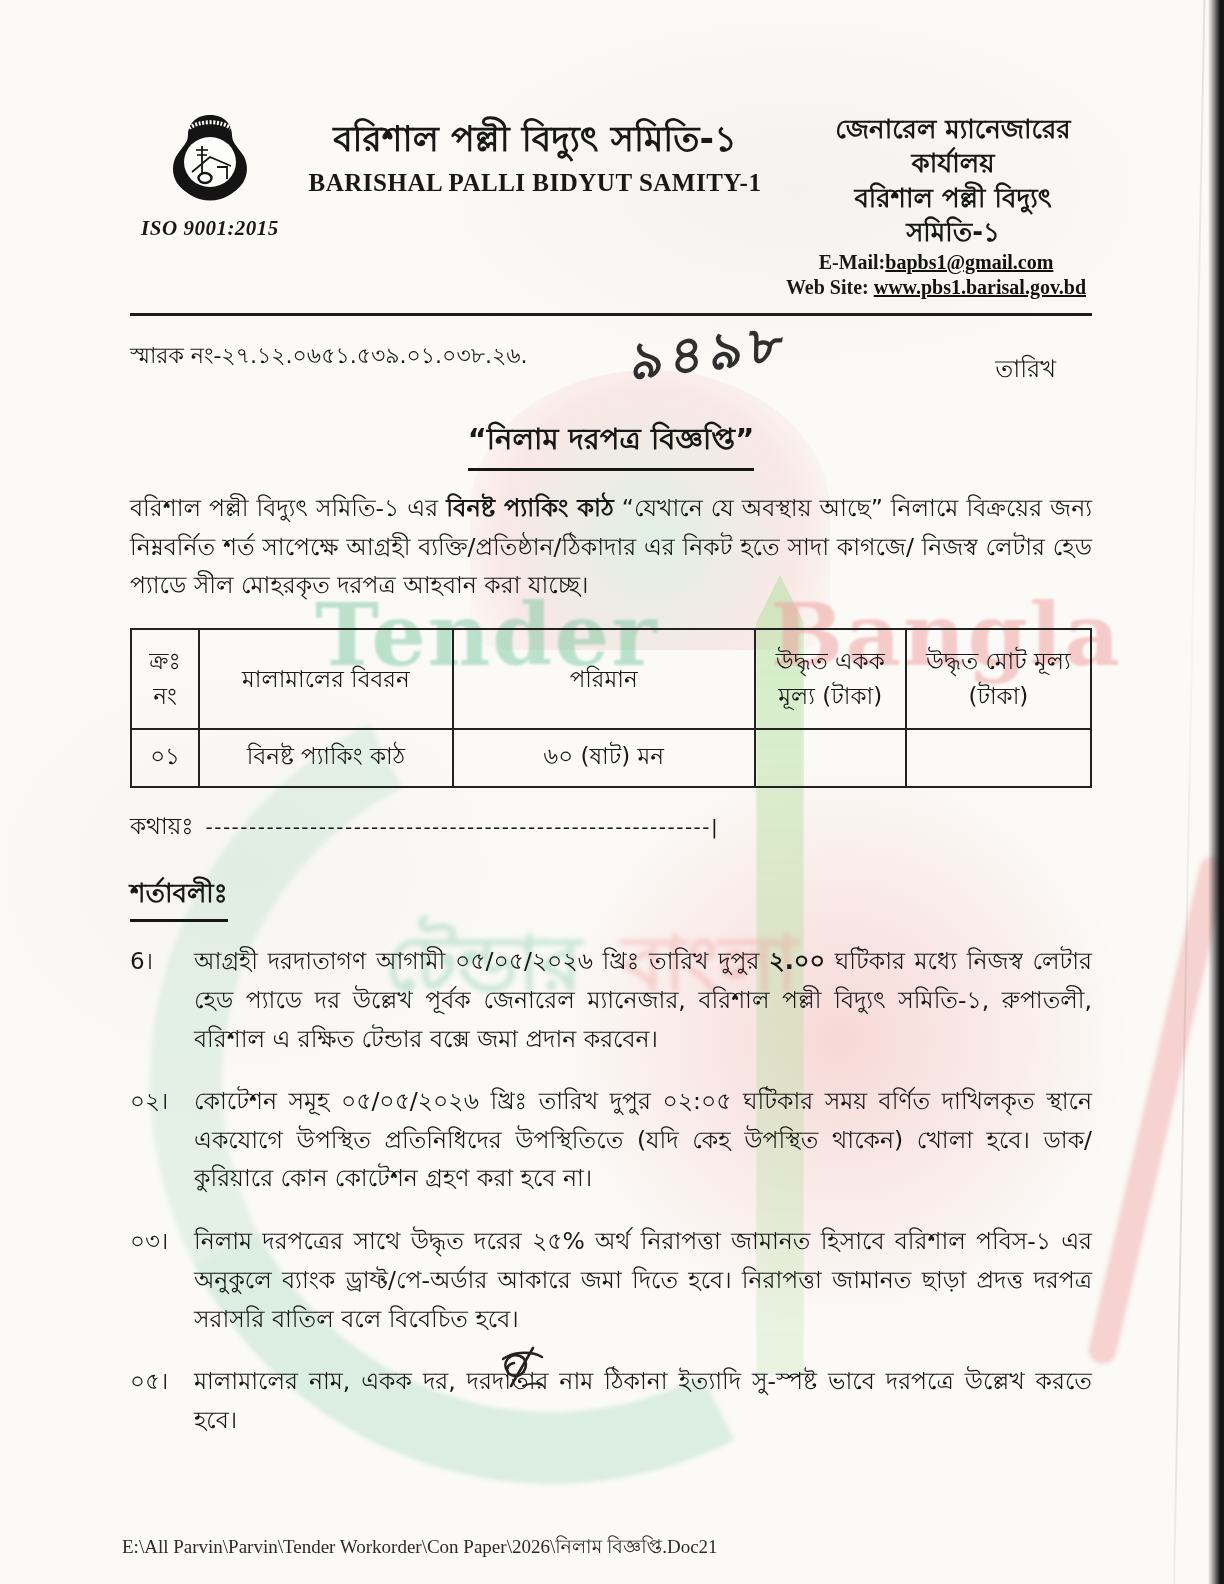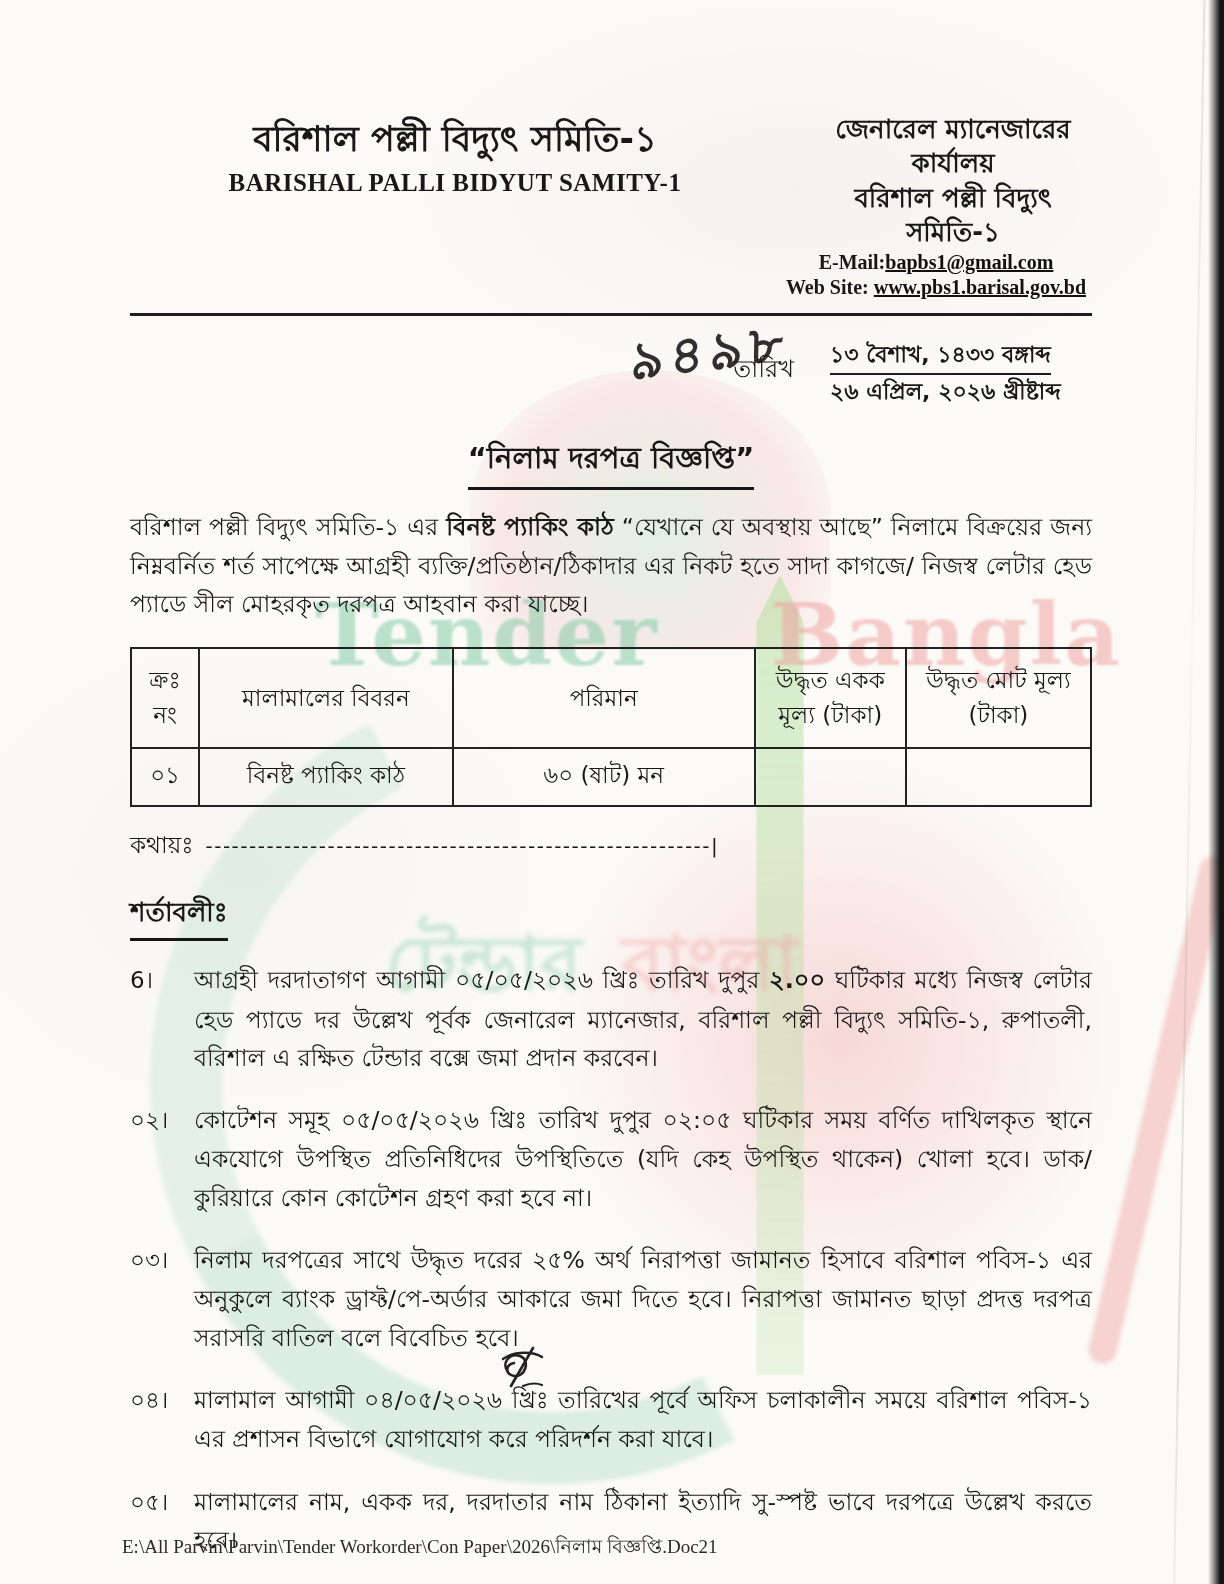--- a/index.html
+++ b/index.html
@@ -110,42 +110,56 @@
     </div>
     <div class="wm-bn">
       <span class="wm-green">টেন্ডার</span>
       <span class="wm-red">বাংলা</span>
     </div>
   </div>
 
   <div class="content">
 
     <div class="header-row">
+      <div class="logo-col">
+        <span>
+          <svg width="102" height="96" viewBox="0 0 102 96">
+            <path d="M51 3 C36 3 29 13 29 23 C29 31 23 35 18 43 C11 54 13 70 26 79 C39 88 63 88 76 79 C89 70 91 54 84 43 C79 35 73 31 73 23 C73 13 66 3 51 3 Z" fill="#141414"></path>
+            <ellipse cx="51" cy="50" rx="26" ry="25" fill="#fdfdfb"></ellipse>
+            <path d="M33 60 L51 45 L72 54" stroke="#141414" stroke-width="1.8" fill="none"></path>
+            <line x1="43" y1="34" x2="43" y2="62" stroke="#141414" stroke-width="1.8"></line>
+            <line x1="37" y1="38" x2="49" y2="38" stroke="#141414" stroke-width="1.6"></line>
+            <line x1="38" y1="43" x2="48" y2="43" stroke="#141414" stroke-width="1.6"></line>
+            <ellipse cx="46" cy="66" rx="6.5" ry="5" fill="none" stroke="#141414" stroke-width="2.4"></ellipse>
+            <path d="M58 55 h10 v12" stroke="#141414" stroke-width="1.8" fill="none"></path>
+            <path d="M24 62 A30 28 0 0 0 78 62 L83 70 A36 34 0 0 1 19 70 Z" fill="#141414"></path>
+            <path d="M30 16 A26 14 0 0 1 72 16" stroke="#fdfdfb" stroke-width="4" fill="none" stroke-dasharray="2 1.6"></path>
+          </svg>
+        </span>
+        <div class="logo-caption">ISO 9001:2015</div>
+      </div>
       <div class="center-col">
         <div class="org-bn">বরিশাল পল্লী বিদ্যুৎ সমিতি-১</div>
         <div class="org-en">BARISHAL PALLI BIDYUT SAMITY-1</div>
       </div>
       <div class="right-col">
         <div class="office-line">জেনারেল ম্যানেজারের কার্যালয়</div>
         <div class="office-line">বরিশাল পল্লী বিদ্যুৎ সমিতি-১</div>
         <div class="contact-line"><span>E-Mail:</span><a href="#">bapbs1@gmail.com</a></div>
         <div class="contact-line"><span>Web Site:</span> <a href="#">www.pbs1.barisal.gov.bd</a></div>
       </div>
     </div>
 
     <hr class="hr">
 
     <div class="memo-row">
+      <div class="memo-text">স্মারক নং-২৭.১২.০৬৫১.৫৩৯.০১.০৩৮.২৬.</div>
       <div class="hand-num">৯৪৯৮</div>
       <div class="memo-spacer"></div>
       <div class="date-label">তারিখ</div>
-      <div class="date-block">
-        <span class="date-bn">১৩ বৈশাখ, ১৪৩৩ বঙ্গাব্দ</span><br>
-        <span>২৬ এপ্রিল, ২০২৬ খ্রীষ্টাব্দ</span>
-      </div>
     </div>
 
     <div class="title-row">
       <span class="title">“নিলাম দরপত্র বিজ্ঞপ্তি”</span>
     </div>
 
     <p class="intro"><span>বরিশাল পল্লী বিদ্যুৎ সমিতি-১ এর </span><b>বিনষ্ট প্যাকিং কাঠ</b><span> “যেখানে যে অবস্থায় আছে” নিলামে বিক্রয়ের জন্য নিম্নবর্নিত শর্ত সাপেক্ষে আগ্রহী ব্যক্তি/প্রতিষ্ঠান/ঠিকাদার এর নিকট হতে সাদা কাগজে/ নিজস্ব লেটার হেড প্যাডে সীল মোহরকৃত দরপত্র আহবান করা যাচ্ছে।</span></p>
 
     <table class="goods">
       <thead>
@@ -182,24 +196,20 @@
       </div>
       <div class="term">
         <div class="term-num">০২।</div>
         <div class="term-text"><span>কোটেশন সমূহ ০৫/০৫/২০২৬ খ্রিঃ তারিখ দুপুর ০২:০৫ ঘটিকার সময় বর্ণিত দাখিলকৃত স্থানে একযোগে উপস্থিত প্রতিনিধিদের উপস্থিতিতে (যদি কেহ উপস্থিত থাকেন) খোলা হবে। ডাক/কুরিয়ারে কোন কোটেশন গ্রহণ করা হবে না।</span><b></b><span></span></div>
       </div>
       <div class="term">
         <div class="term-num">০৩।</div>
         <div class="term-text"><span>নিলাম দরপত্রের সাথে উদ্ধৃত দরের ২৫% অর্থ নিরাপত্তা জামানত হিসাবে বরিশাল পবিস-১ এর অনুকুলে ব্যাংক ড্রাফ্ট/পে-অর্ডার আকারে জমা দিতে হবে। নিরাপত্তা জামানত ছাড়া প্রদত্ত দরপত্র সরাসরি বাতিল বলে বিবেচিত হবে।</span><b></b><span></span></div>
       </div>
       <div class="term">
-        <div class="term-num">০৪।</div>
-        <div class="term-text"><span>মালামাল আগামী ০৪/০৫/২০২৬ খ্রিঃ তারিখের পূর্বে অফিস চলাকালীন সময়ে বরিশাল পবিস-১ এর প্রশাসন বিভাগে যোগাযোগ করে পরিদর্শন করা যাবে।</span><b></b><span></span></div>
-      </div>
-      <div class="term">
         <div class="term-num">০৫।</div>
         <div class="term-text"><span>মালামালের নাম, একক দর, দরদাতার নাম ঠিকানা ইত্যাদি সু-স্পষ্ট ভাবে দরপত্রে উল্লেখ করতে হবে।</span><b></b><span></span></div>
       </div>
 
     </div>
   </div>
 
   <div class="squiggle">
     <svg width="66" height="56" viewBox="0 0 66 56">
       <path d="M16 30 C9 22 17 10 28 14 C39 18 33 36 22 34 C13 32 13 23 22 21" stroke="#222" stroke-width="2.6" fill="none" stroke-linecap="round"></path>

